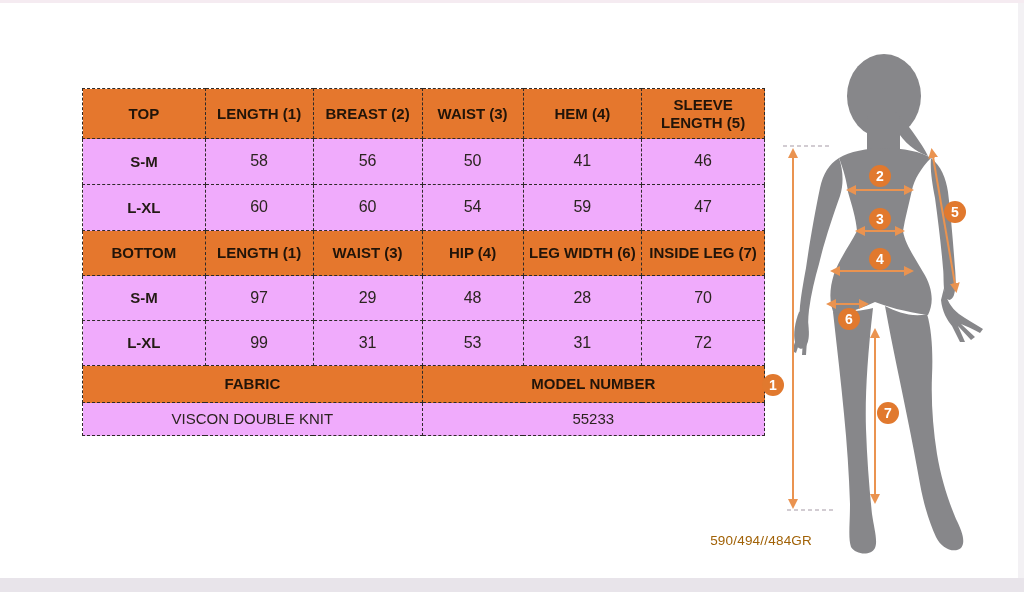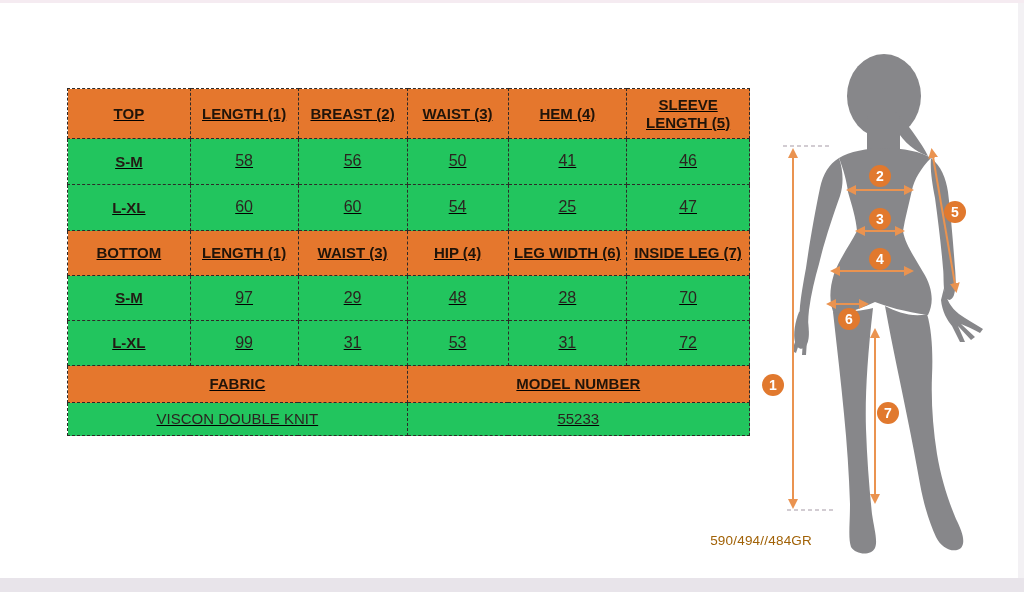--- a/index.html
+++ b/index.html
@@ -5,29 +5,29 @@
   html,body{margin:0;padding:0;}
   body{
     width:1024px;height:592px;position:relative;background:#ffffff;
     font-family:"Liberation Sans",sans-serif;overflow:hidden;
   }
   .top-line{position:absolute;left:0;top:0;width:1024px;height:3px;background:#f5ebf1;}
   .bottom-strip{position:absolute;left:0;top:578px;width:1024px;height:14px;background:#e8e4ea;}
   .right-strip{position:absolute;left:1018px;top:3px;width:6px;height:575px;background:#f3f1f4;}
 
   table.size-chart{
-    position:absolute;left:67px;top:88px;width:683px;
-    border-collapse:collapse;table-layout:fixed;text-decoration:underline;
+    position:absolute;left:82px;top:88px;width:683px;
+    border-collapse:collapse;table-layout:fixed;
   }
   .size-chart th,.size-chart td{
     border:1.6px dashed #2e2a28;text-align:center;vertical-align:middle;padding:0;
     line-height:1.15;
   }
   .hdr{background:#e5772d;color:#211409;font-weight:bold;font-size:15px;}
-  .cell{background:#22c55e;color:#2b2420;font-size:16px;font-weight:500;}
+  .cell{background:#f0abfc;color:#2b2420;font-size:16px;font-weight:500;}
   .size{font-weight:bold;font-size:15px;color:#231a14;}
   .r-h1{height:50px;} .r-d{height:46px;} .r-d2{height:45px;}
   .r-i1{height:37px;} .r-i2{height:33px;}
   .info-val{font-size:15px;font-weight:500;}
 
   .style-code{
     position:absolute;left:618px;top:533px;width:194px;text-align:right;
     font-size:13.5px;color:#a16207;letter-spacing:.2px;
   }
   .figure-wrap{position:absolute;left:755px;top:20px;width:260px;height:560px;}
@@ -63,21 +63,21 @@
     <td class="cell">56</td>
     <td class="cell">50</td>
     <td class="cell">41</td>
     <td class="cell">46</td>
   </tr>
   <tr class="r-d">
     <td class="cell size">L-XL</td>
     <td class="cell">60</td>
     <td class="cell">60</td>
     <td class="cell">54</td>
-    <td class="cell">25</td>
+    <td class="cell">59</td>
     <td class="cell">47</td>
   </tr>
   <tr class="r-d2">
     <th class="hdr">BOTTOM</th>
     <th class="hdr">LENGTH (1)</th>
     <th class="hdr">WAIST (3)</th>
     <th class="hdr">HIP (4)</th>
     <th class="hdr">LEG WIDTH (6)</th>
     <th class="hdr">INSIDE LEG (7)</th>
   </tr>

